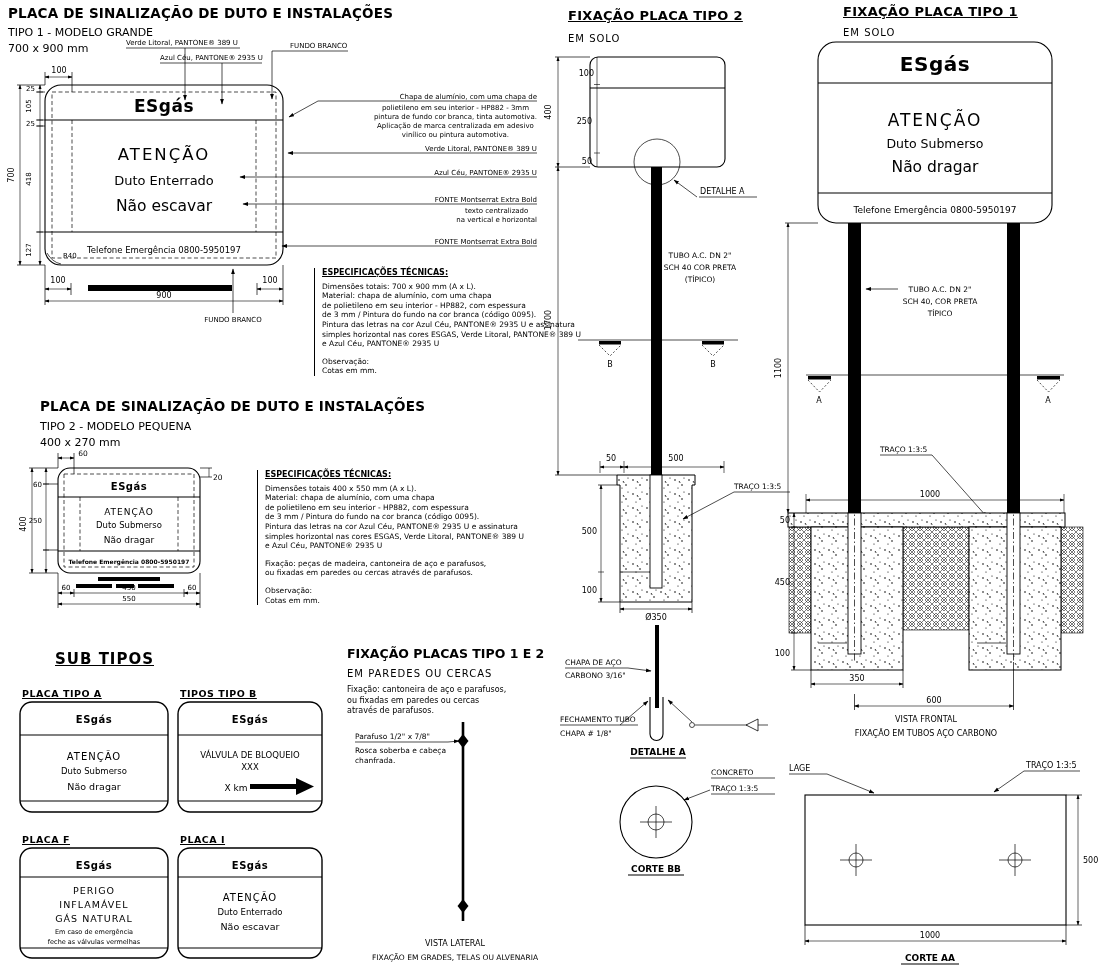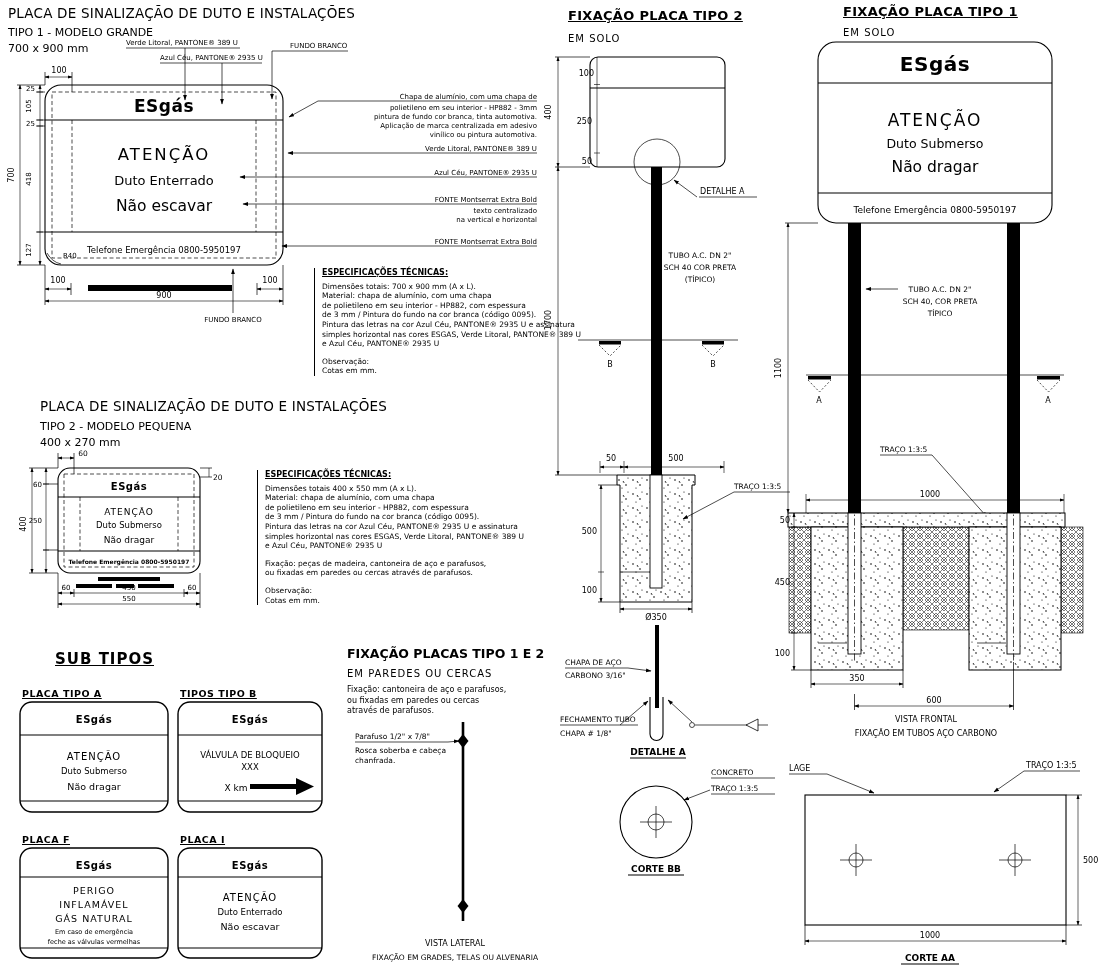--- a/index.html
+++ b/index.html
@@ -1,26 +1,26 @@
 <!DOCTYPE html>
 <html><head>
 <meta charset="utf-8">
 <style>
   *{margin:0;padding:0;box-sizing:border-box}
   html,body{width:1109px;height:970px;background:#fff;position:relative;overflow:hidden;
     font-family:"DejaVu Sans","Liberation Sans",sans-serif;color:#000}
   .abs{position:absolute;white-space:nowrap}
-  .h1{font-size:13.5px;font-weight:normal;letter-spacing:.2px}
+  .h1{font-size:13.5px;font-weight:bold;letter-spacing:.2px}
   .h2{font-size:11px}
   .fh{font-size:13px;font-weight:bold;text-decoration:underline;letter-spacing:.3px}
   .fh2{font-size:12.5px;font-weight:bold;}
   .fs{font-size:10px;letter-spacing:1px}
   .bt{font-size:9.5px;font-weight:bold;text-decoration:underline;letter-spacing:.5px}
   .st-h{font-size:15px;font-weight:bold;text-decoration:underline;letter-spacing:1px}
-  .nr{position:absolute;right:572px;text-align:right;font-size:7px;line-height:9px;white-space:nowrap}
+  .nr{position:absolute;right:572px;text-align:center;font-size:7px;line-height:9px;white-space:nowrap}
   .specs{position:absolute;border-left:1px solid #000;padding-left:7px;font-size:7.5px;line-height:9.6px;white-space:nowrap}
   .specs .tt{font-weight:bold;text-decoration:underline;font-size:8px;margin-bottom:4px}
   .gap{height:8px}
   .para{position:absolute;font-size:8px;line-height:10.5px;white-space:nowrap}
   svg{position:absolute;left:0;top:0}
   svg text{fill:#000}
   .ln{stroke:#000;fill:none;stroke-width:1.1}
   .lnb{stroke:#000;fill:none;stroke-width:1.4}
   .tn{stroke:#000;fill:none;stroke-width:.7}
   .dm{stroke:#000;fill:none;stroke-width:.6}

